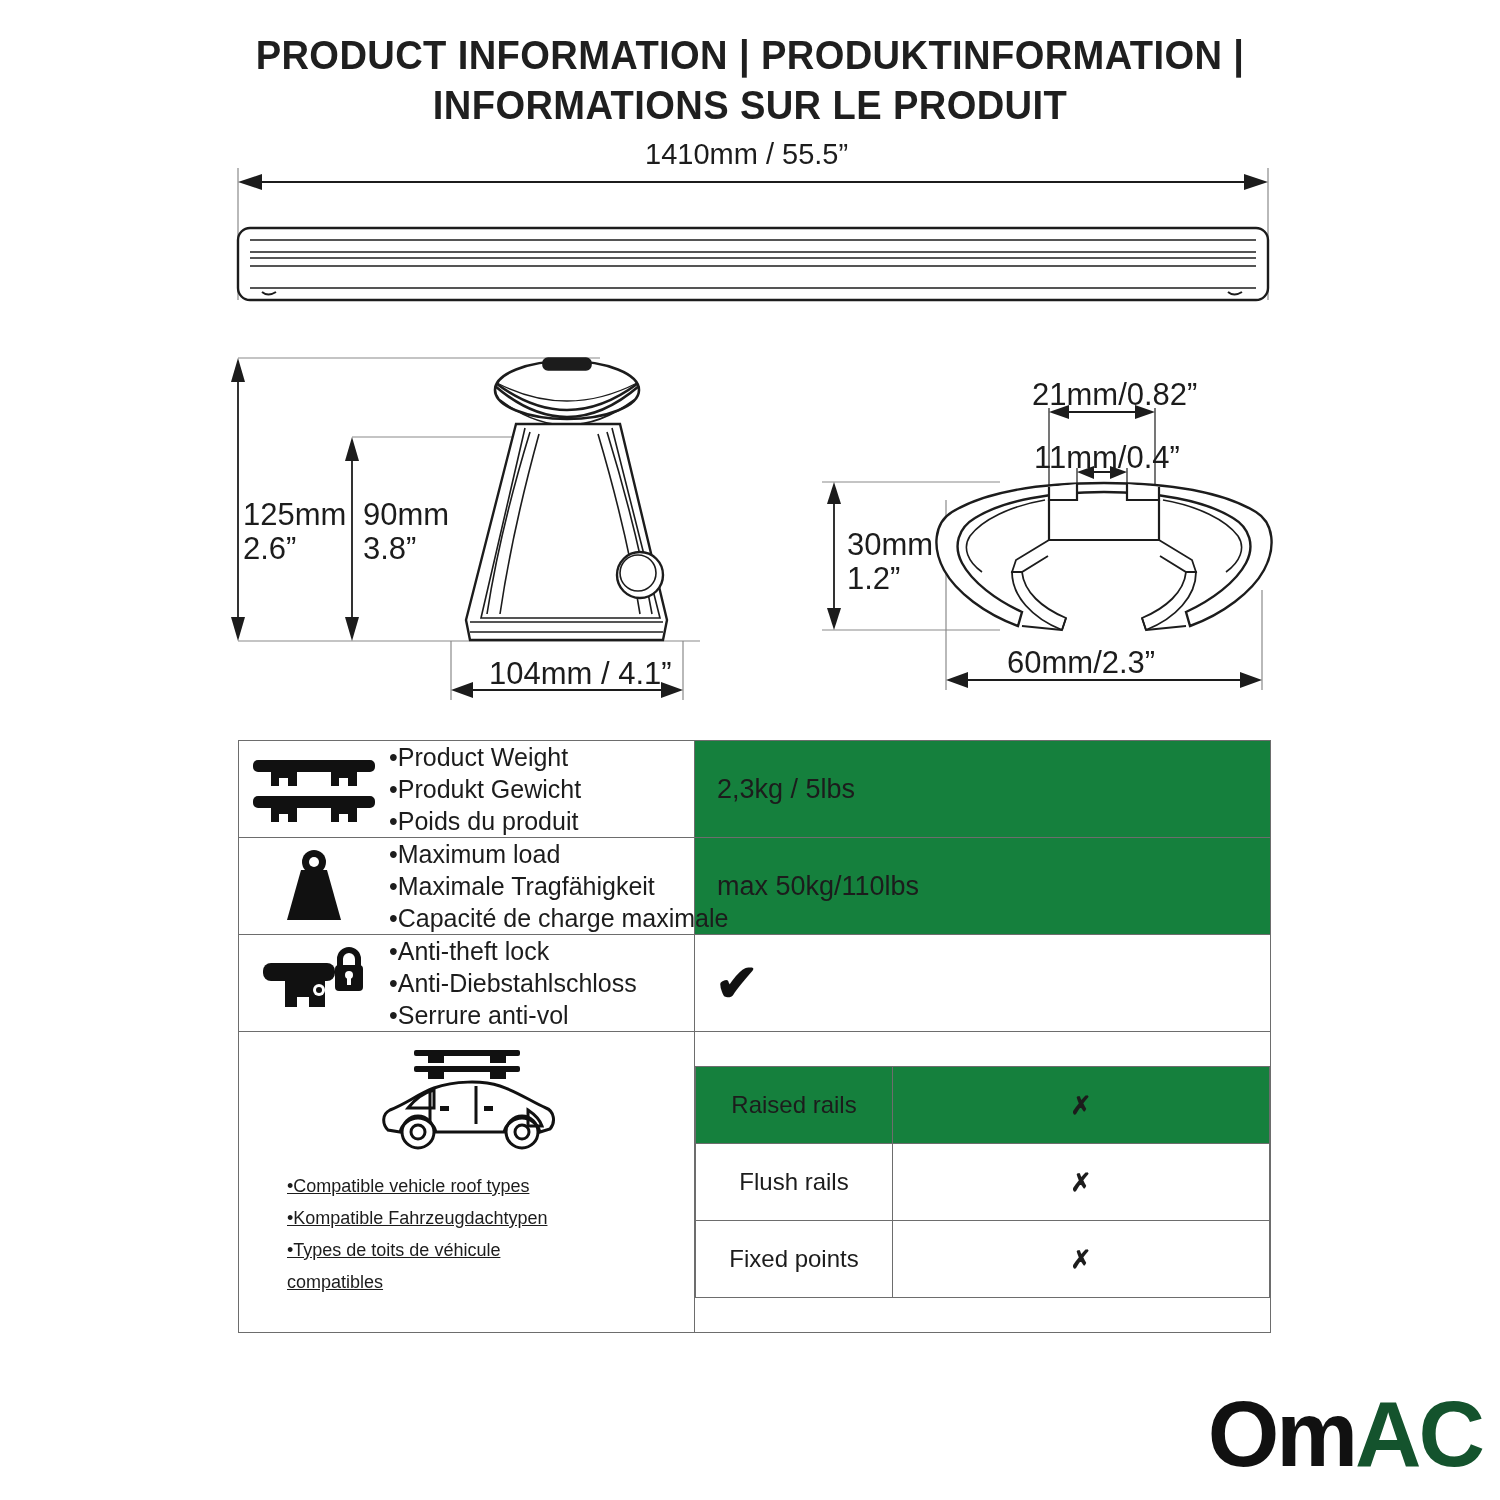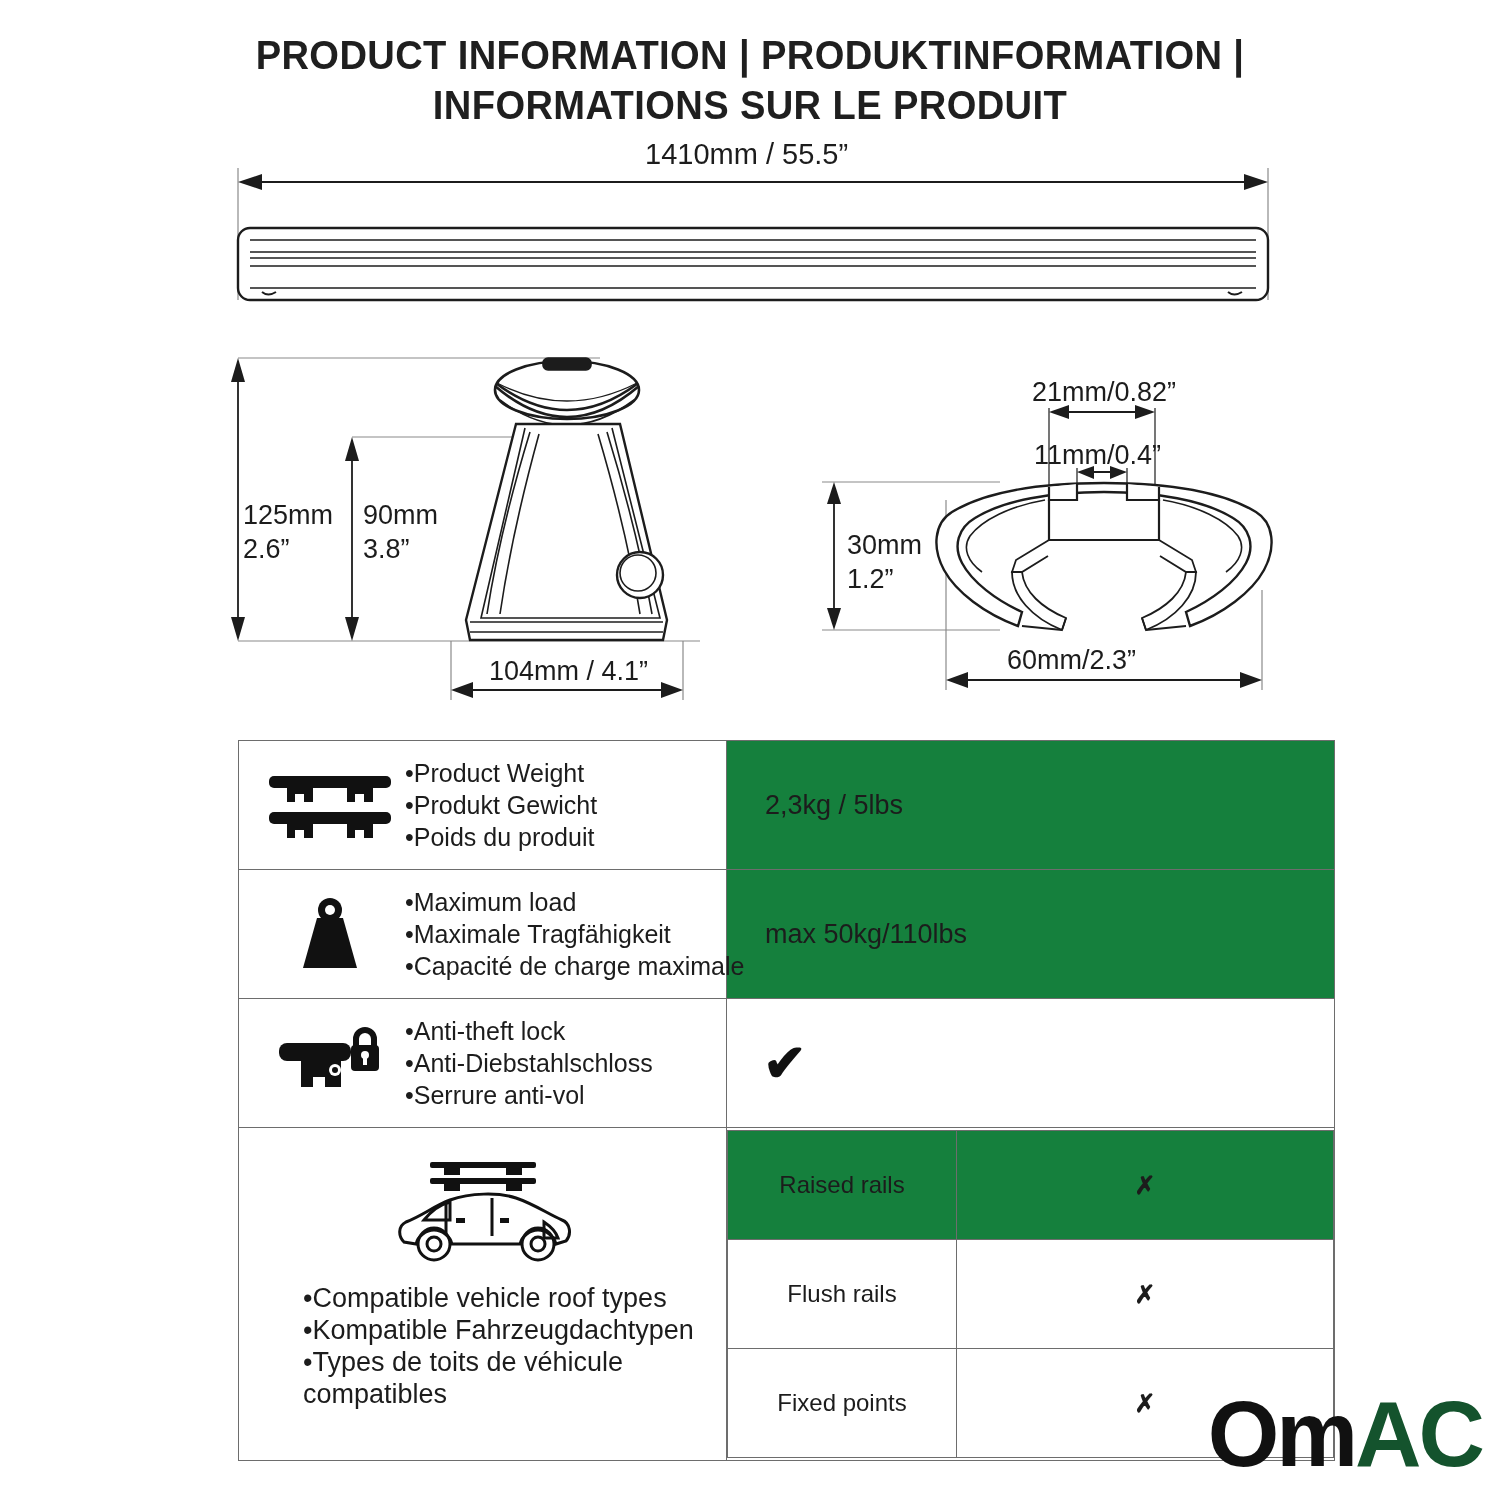--- a/index.html
+++ b/index.html
@@ -32,21 +32,21 @@
     line-height: 50px;
     color: #1f1f1f;
     white-space: nowrap;
     transform: scaleX(0.93);
   }
 
   
   .dim {
     position: absolute;
     font-family: "Liberation Sans", sans-serif;
-    font-size: 27px;
+    font-size: 31px;
     color: #1c1c1c;
     white-space: nowrap;
   }
   .dim.two { line-height: 34px; }
 
   
   #art {
     position: absolute;
     left: 0;
     top: 0;
@@ -59,21 +59,21 @@
   #spec-table {
     position: absolute;
     left: 238px;
     top: 740px;
     width: 1030px;
     border-collapse: collapse;
     table-layout: fixed;
   }
   #spec-table td {
     border: 1.6px solid #6d6d6d;
-    padding: 16px;
+    padding: 0;
     vertical-align: middle;
   }
   .cell-pad { padding: 10px 14px; }
   .lab-col { width: 455px; }
   .val-col { width: 575px; }
   .shaded { background: #15803d; }
 
   .spec-label-row {
     display: flex;
     align-items: center;
@@ -134,24 +134,25 @@
     padding: 0 0 0 0;
     min-height: 300px;
     position: relative;
   }
   .roof-icon-wrap {
     display: flex;
     justify-content: center;
     padding-top: 12px;
   }
   .roof-text {
-    font-size: 27px;
+    font-size: 18px;
     line-height: 32px;
     padding: 8px 8px 0 48px;
     color: #1c1c1c;
+    text-decoration: underline;
   }
 
   
   #omac-logo {
     position: absolute;
     right: 18px;
     bottom: 20px;
     font-family: "Liberation Sans", sans-serif;
     font-weight: 700;
     font-size: 92px;

